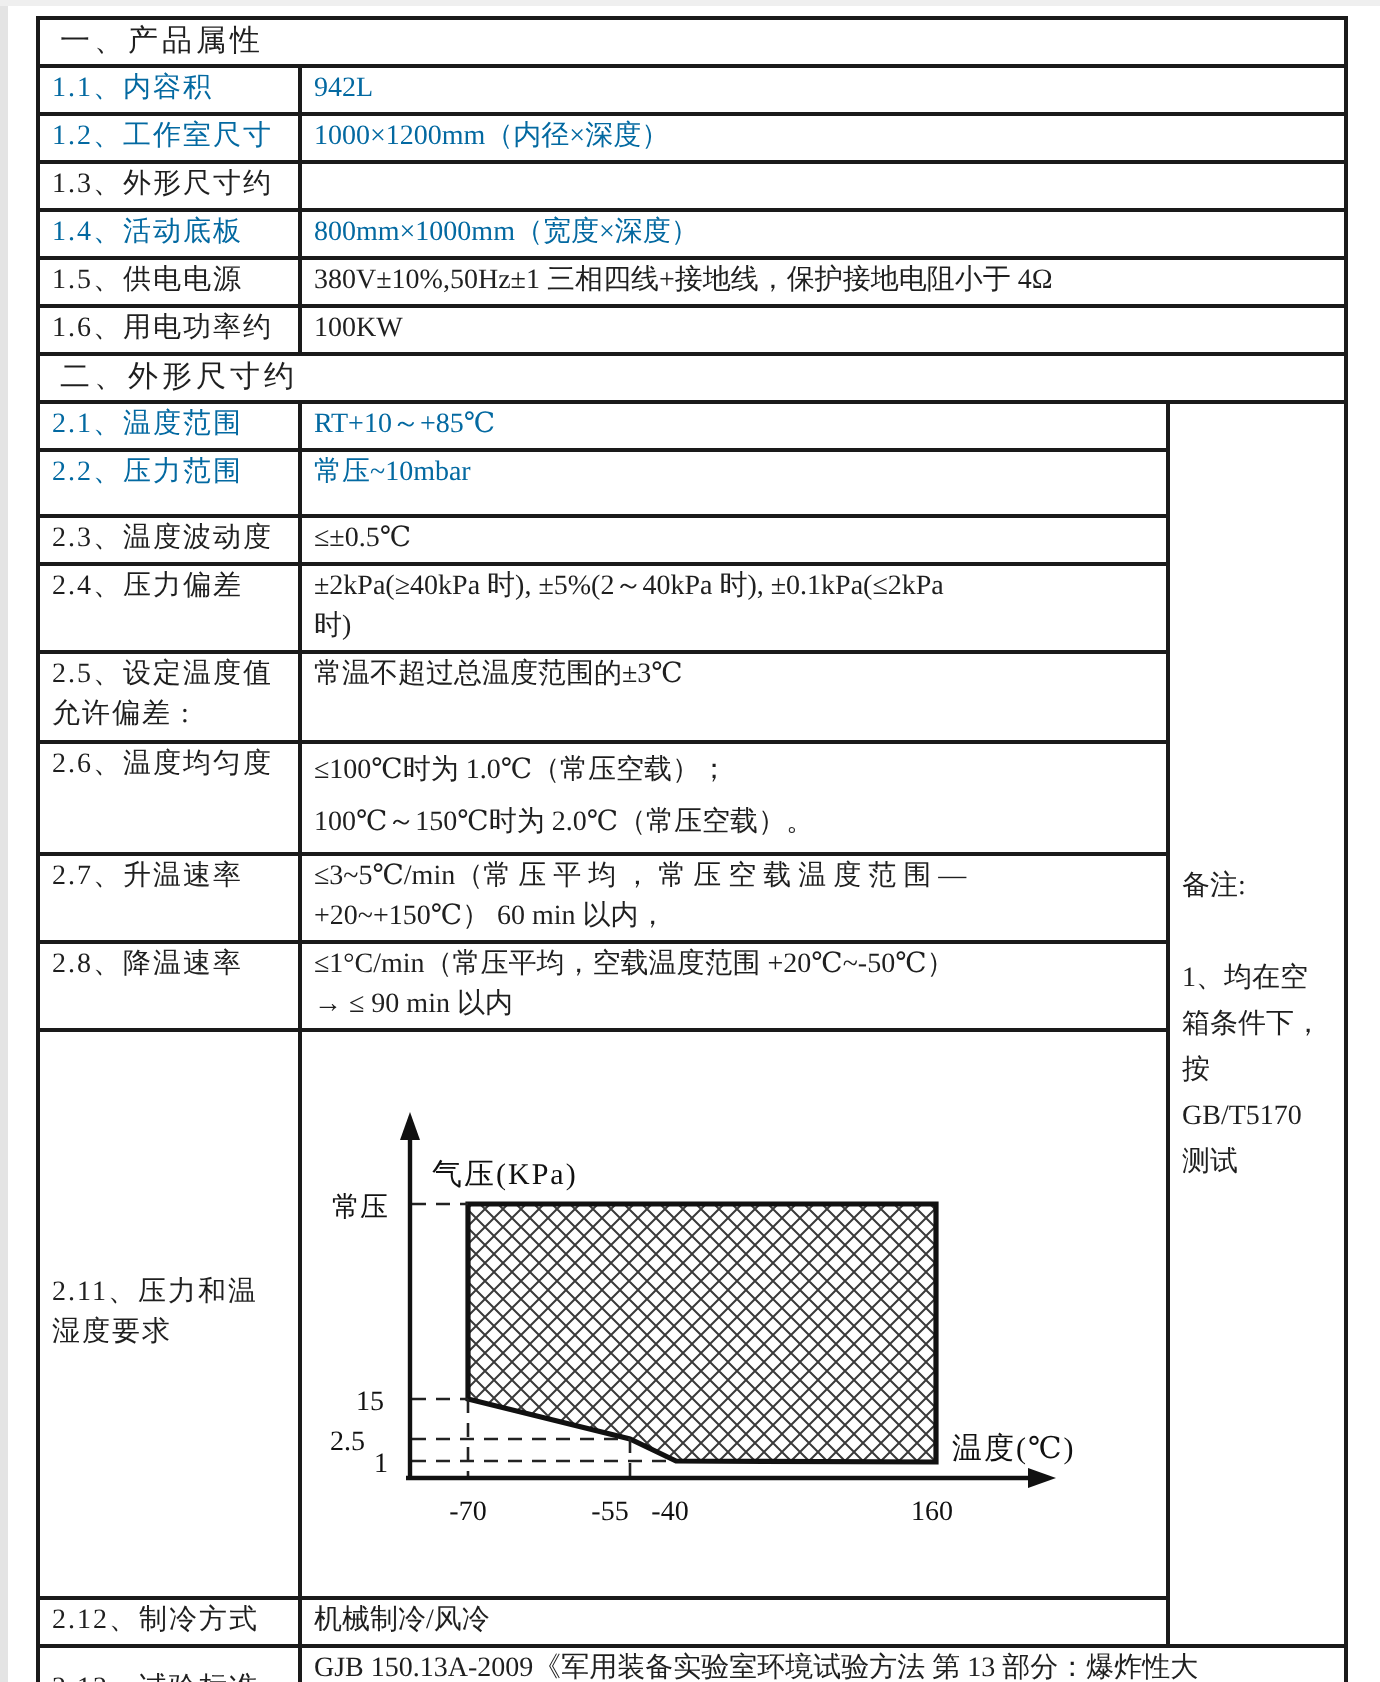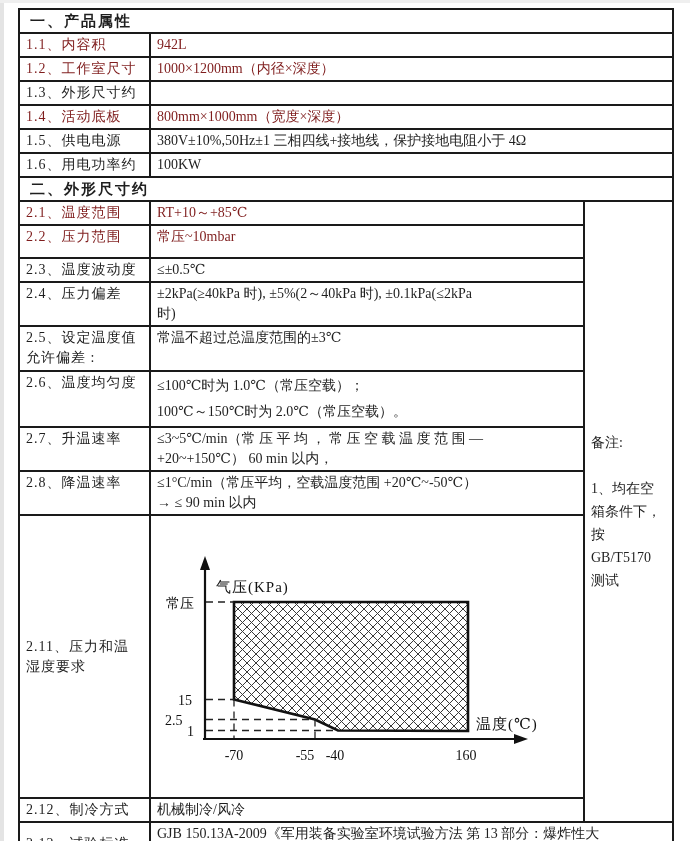--- a/index.html
+++ b/index.html
@@ -13,23 +13,23 @@
 
   .doc{position:absolute;left:18px;top:8px;}
   table.spec{
     border-collapse:collapse;table-layout:fixed;width:654px;
     font-size:14px;line-height:20px;
   }
   table.spec td{
     border:2px solid #1a1a1a;padding:1px 6px;vertical-align:middle;
     white-space:pre-line;overflow:hidden;
   }
-  tr.hdr td{font-weight:bold;font-size:15px;letter-spacing:2px;padding-left:10px;}
+  tr.hdr td{font-weight:normal;font-size:15px;letter-spacing:2px;padding-left:10px;}
   td.lbl{letter-spacing:1px;}
-  .faded{color:#7f1d1d;}
+  .faded{color:#0369a1;}
   td.chart-cell{padding:0;vertical-align:top;}
   td.remark-cell{vertical-align:top;padding-top:172px;line-height:23px;margin-top:16px;}
   td.mid{vertical-align:middle;}
   svg text{font-family:"Liberation Serif","DejaVu Serif",serif;font-size:14px;fill:#111;}
   svg text.axl{font-size:15px;letter-spacing:1px;}
 </style>
 </head>
 <body>
 
 <div class="edge-left"></div>

